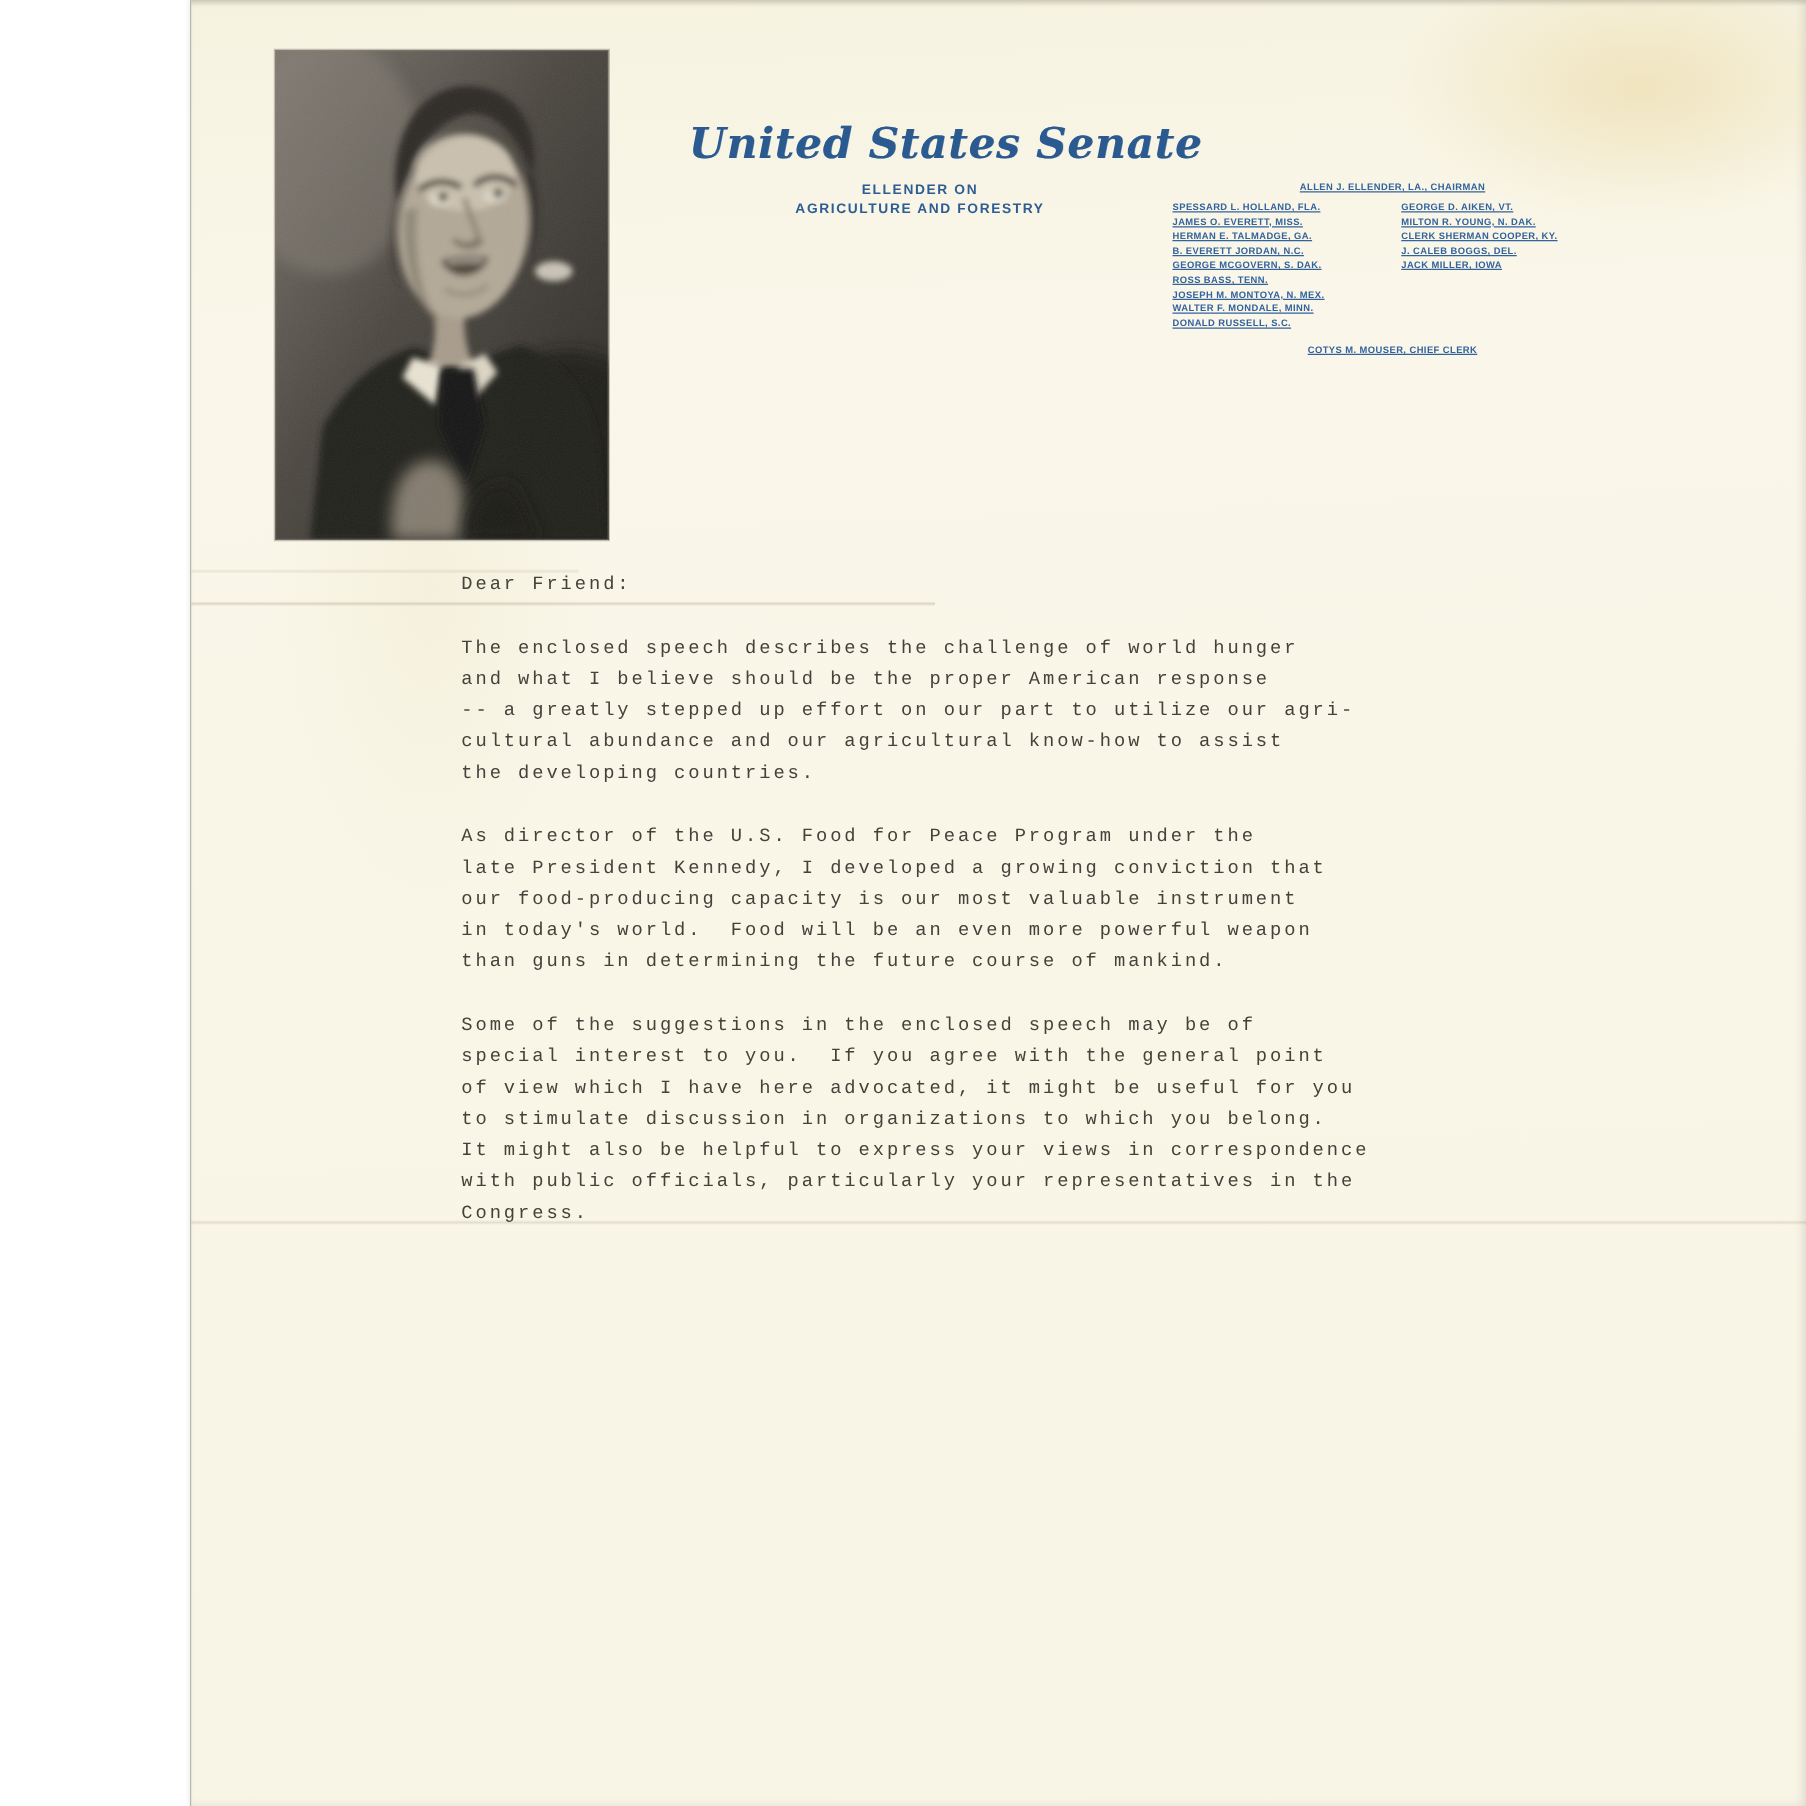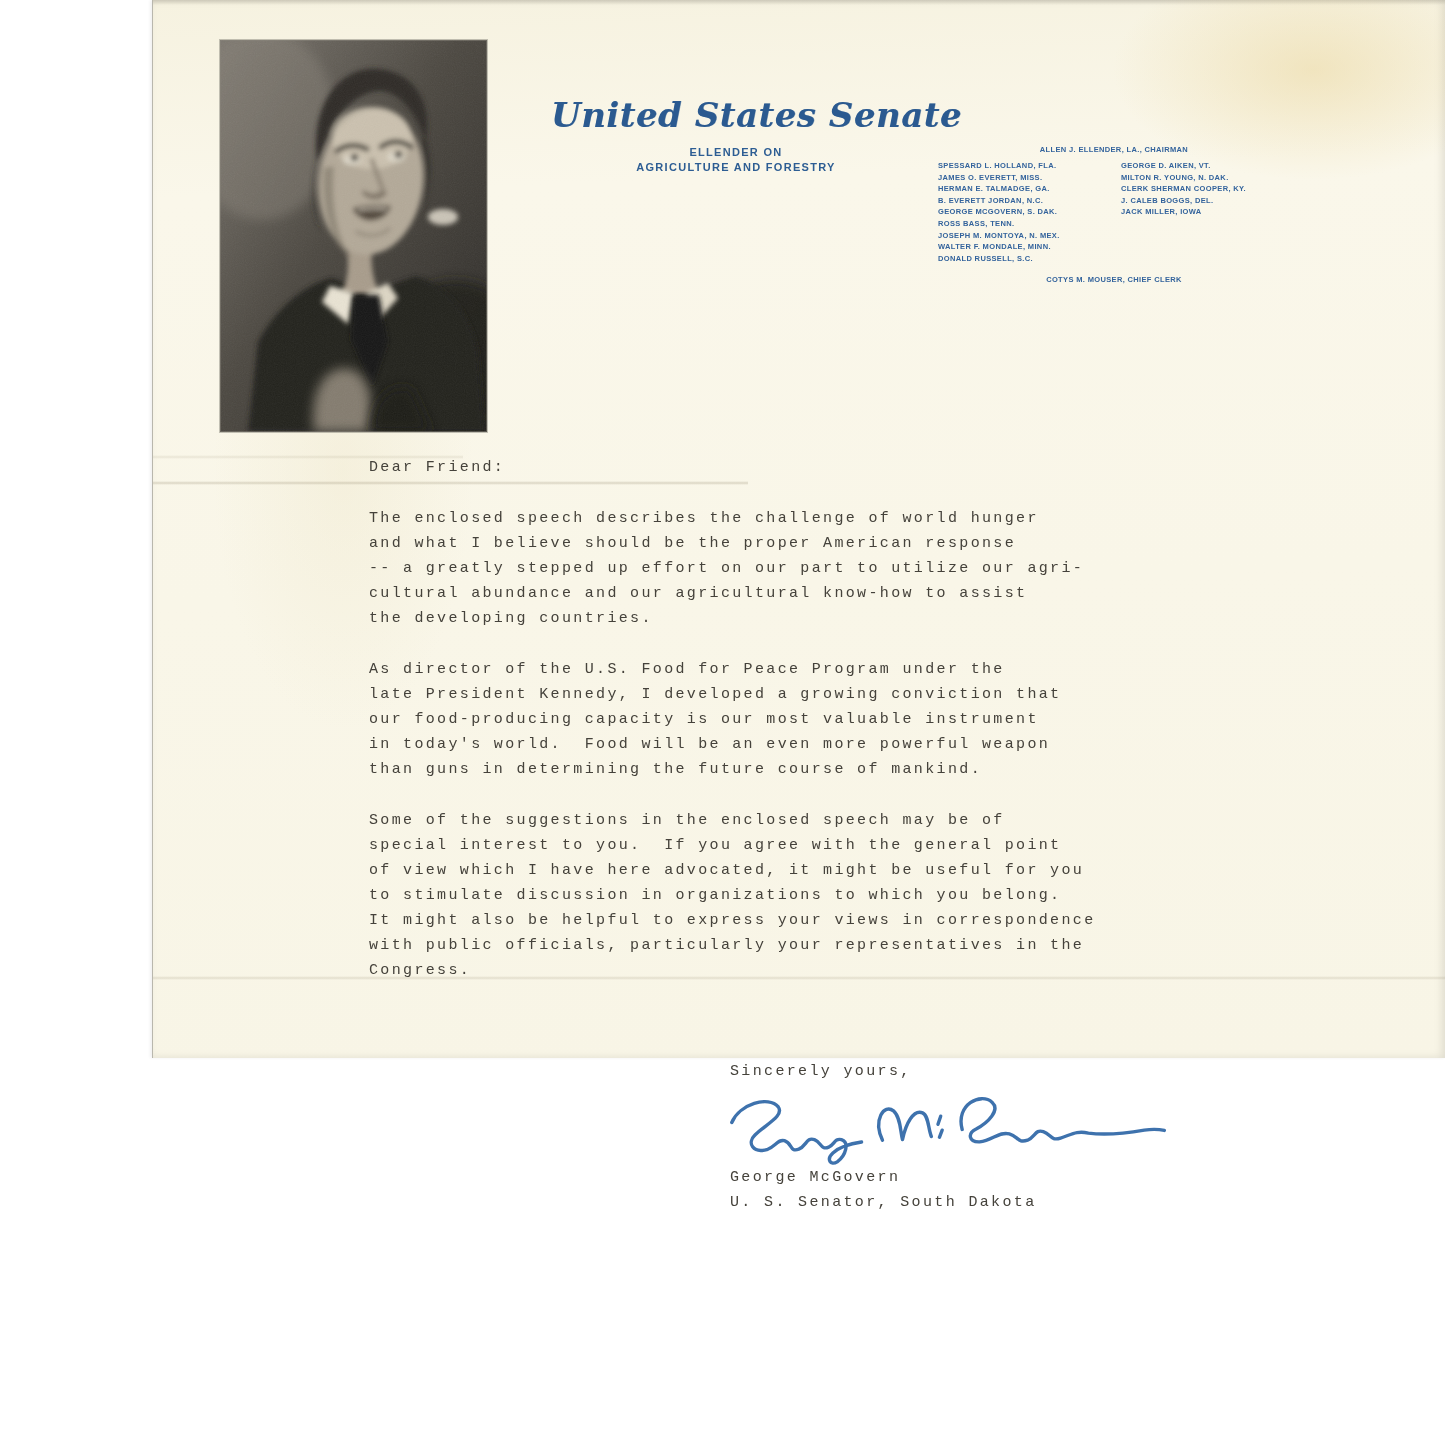--- a/index.html
+++ b/index.html
@@ -1,19 +1,19 @@
 <!DOCTYPE html>
 <html><head>
 <meta charset="utf-8">
 <style>
   html,body{margin:0;padding:0;background:#ffffff;}
   .stage{position:relative;width:1445px;height:1445px;background:#ffffff;overflow:hidden;
          font-family:"Liberation Sans",sans-serif;}
   
-  .paper{position:absolute;left:152px;top:0;width:1293px;height:1058px;
+  .paper{position:absolute;left:152px;top:0;width:1293px;height:1445px;
          background:linear-gradient(178deg,#f6f2e0 0%,#faf7ea 18%,#f9f6e8 55%,#f8f5e6 100%);
          border-left:1px solid #b9b7ad;
          box-shadow:-4px 0 8px rgba(0,0,0,0.10) inset, -2px 0 3px rgba(0,0,0,0.06);}
   .paper-top-edge{position:absolute;left:0;top:0;width:100%;height:5px;
          background:linear-gradient(to bottom,rgba(120,115,100,0.25),rgba(120,115,100,0));}
   .stain{position:absolute;left:960px;top:-40px;width:400px;height:220px;border-radius:50%;
          background:radial-gradient(closest-side,rgba(233,212,152,0.50),rgba(233,212,152,0.22) 55%,rgba(233,212,152,0) 100%);}
   .stain2{position:absolute;left:60px;top:210px;width:260px;height:520px;border-radius:50%;
          background:radial-gradient(closest-side,rgba(236,228,198,0.35),rgba(236,228,198,0) 100%);}
   .crease{position:absolute;left:0;height:4px;pointer-events:none;}
@@ -29,21 +29,21 @@
   .photo svg{display:block;}
   
   .letterhead{position:absolute;left:398px;top:92px;width:370px;text-align:center;color:#2d5d93;}
   .senate-title{font-family:"DejaVu Serif",serif;font-style:italic;font-weight:bold;
          font-size:34px;line-height:46px;letter-spacing:0.5px;color:#2b5a90;
          text-shadow:0.4px 0.4px 0 rgba(43,90,144,0.45);white-space:nowrap;}
   .committee-line{font-weight:bold;font-size:11px;line-height:15px;letter-spacing:1.3px;color:#2d5d93;}
   .committee-line.first{margin-top:7px;}
   
   .senators{position:absolute;left:785px;top:144px;width:352px;color:#33639c;
-         font-weight:bold;font-size:7.5px;letter-spacing:0.35px;}
+         font-weight:bold;font-size:7.5px;letter-spacing:0.35px;text-decoration:underline;}
   .chairman{text-align:center;line-height:11px;white-space:nowrap;}
   .cols{display:flex;margin-top:5px;}
   .col{line-height:11.6px;}
   .col.left{width:183px;}
   .col.right{flex:1;}
   .col div{white-space:nowrap;}
   .chief-clerk{text-align:center;margin-top:10px;line-height:11px;white-space:nowrap;}
   
   .body-text{position:absolute;left:216px;top:455px;width:790px;
          font-family:"Liberation Mono",monospace;font-size:15px;line-height:25px;
@@ -187,28 +187,14 @@
 than guns in determining the future course of mankind.</p>
       <p class="para">Some of the suggestions in the enclosed speech may be of
 special interest to you.  If you agree with the general point
 of view which I have here advocated, it might be useful for you
 to stimulate discussion in organizations to which you belong.
 It might also be helpful to express your views in correspondence
 with public officials, particularly your representatives in the
 Congress.</p>
     </section>
 
-    <section class="sign-block">
-      <p class="line">Sincerely yours,</p>
-      <svg class="signature" viewBox="0 0 450 80" width="450" height="80">
-        <g fill="none" stroke="#3e72ad" stroke-width="3.4" stroke-linecap="round" stroke-linejoin="round" transform="rotate(-2 225 40)">
-          <path d="M10,30 C18,12 48,4 57,16 C63,25 44,33 33,43 C24,51 30,62 45,58 C53,55 56,48 62,50 C70,53 67,62 76,59 C84,56 84,47 92,50 C99,53 98,61 106,58 C112,56 112,49 119,51 C127,54 123,67 114,73 C107,77 103,70 110,64 C117,58 129,55 139,54"></path>
-          <path d="M160,53 C151,32 163,16 172,24 C179,31 178,44 180,53 C184,37 192,23 201,27 C207,30 206,43 209,51"></path>
-          <path d="M219,31 L216,39"></path>
-          <path d="M220,45 L217,52"></path>
-          <path d="M240,45 C234,20 260,8 271,19 C279,27 266,39 254,45 C245,49 246,58 257,58 C270,57 277,48 287,51 C296,54 295,61 305,58 C313,55 313,47 321,50 C329,53 328,60 338,57 C349,54 354,50 366,53 C378,55 400,55 422,52 C432,51 438,52 442,53"></path>
-        </g>
-      </svg>
-      <p class="line signed-name">George McGovern</p>
-      <p class="line signed-title">U. S. Senator, South Dakota</p>
-    </section>
   </div>
 </div>
 
 </body></html>

